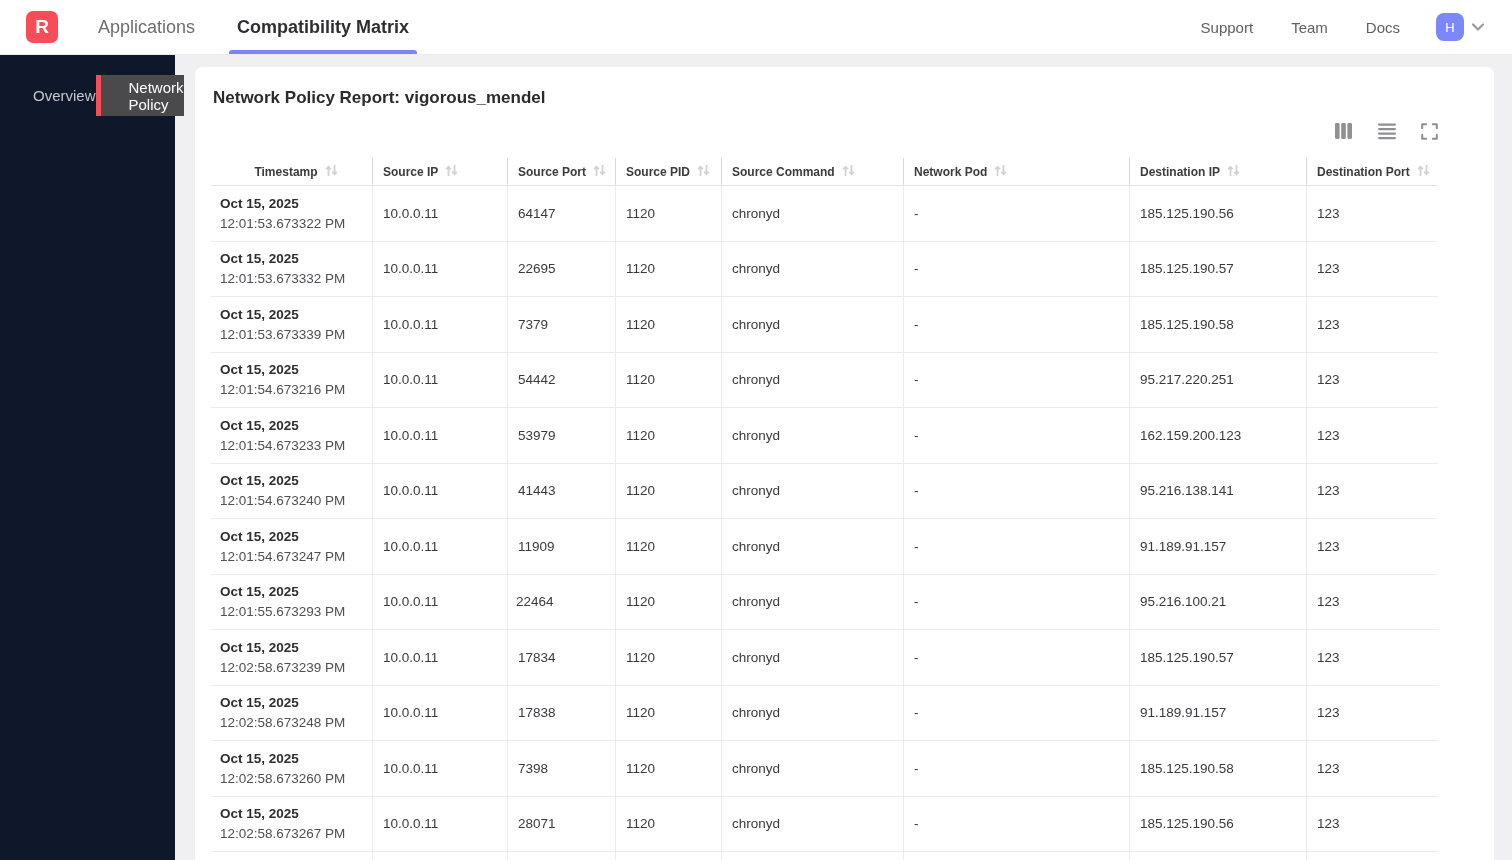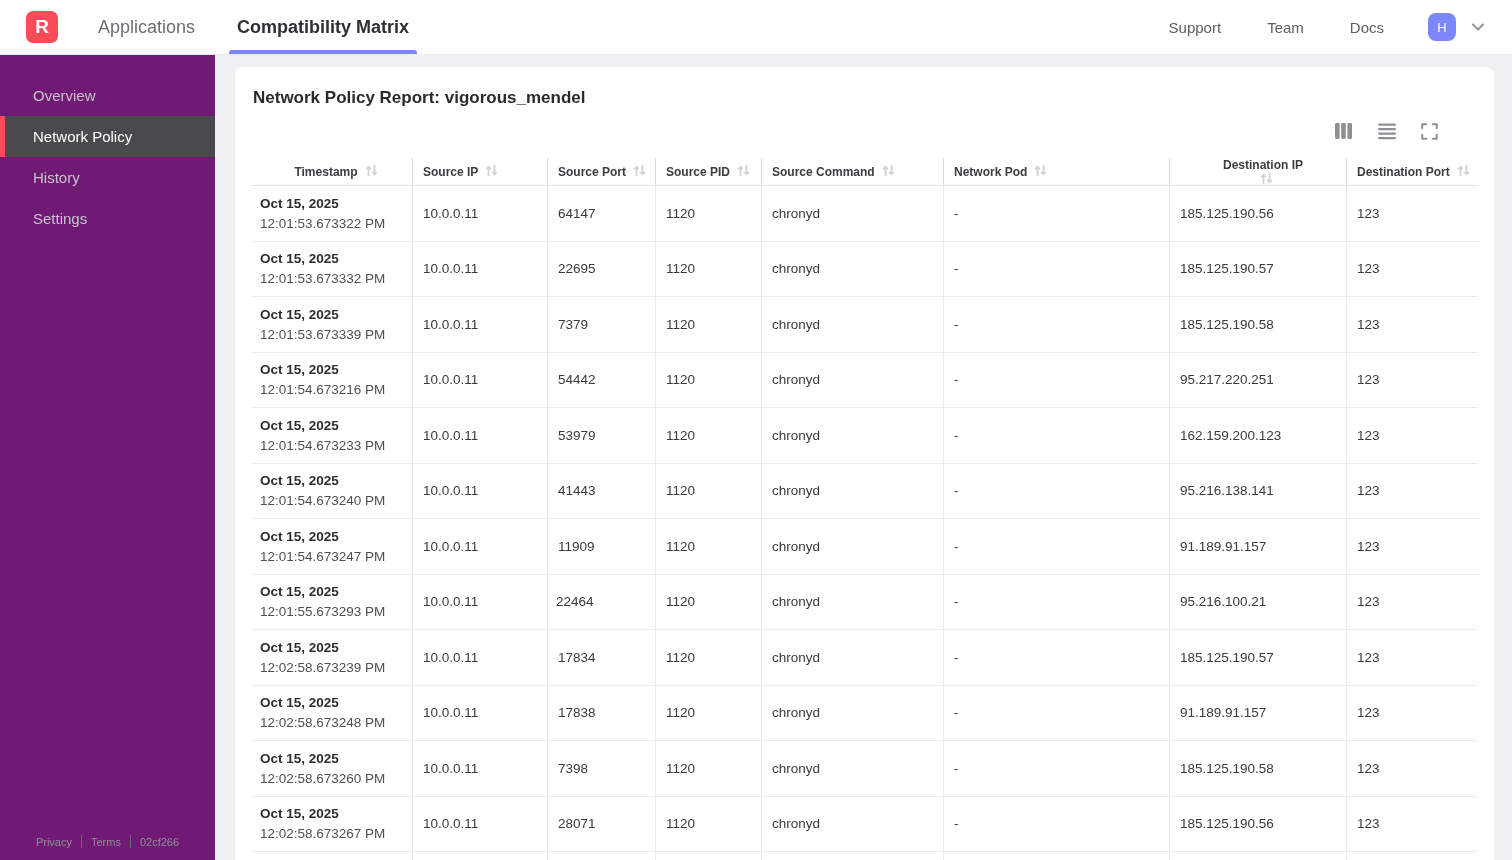--- a/index.html
+++ b/index.html
@@ -43,21 +43,21 @@
   .top-nav-item.active { color: #2f2f33; font-weight: bold; }
   .top-nav-item.active::after {
     content: "";
     position: absolute;
     left: -6px; right: -6px; bottom: 0;
     height: 4px;
     border-radius: 3px 3px 0 0;
     background: #7a86f8;
   }
   .topbar-spacer { flex: 1; }
-  .topbar-right { display: flex; align-items: center; gap: 8px; }
+  .topbar-right { display: flex; align-items: center; }
   .topbar-link {
     font-size: 15px;
     color: #5f5f64;
     margin-left: 38px;
     cursor: pointer;
   }
   .avatar {
     width: 28px; height: 28px;
     border-radius: 8px;
     background: #7c87f8;
@@ -66,24 +66,24 @@
     display: flex; align-items: center; justify-content: center;
     margin-left: 36px;
   }
   .chevron-down { margin-left: 6px; display: flex; align-items: center; cursor: pointer; }
 
   
   .shell { display: flex; height: 805px; }
 
   
   .sidebar {
-    width: 215px;
-    background: #701a75;
+    width: 175px;
+    background: #0f172a;
     display: flex;
-    flex-direction: column;
+    flex-direction: row;
     padding-top: 20px;
     flex-shrink: 0;
   }
   .side-item {
     height: 41px;
     display: flex; align-items: center;
     padding-left: 28px;
     font-size: 15px;
     color: #c6c6c9;
     cursor: pointer;
@@ -287,21 +287,21 @@
                     <path d="M9.5 1 V10 M7.2 7.8 L9.5 10.2 L11.8 7.8" fill="none" stroke="#d2d2d6" stroke-width="1.8"></path>
                   </svg></span>
               </div>
               <div class="th" style="width: 226px;">
                 <span>Network Pod</span>
                 <span><svg class="sort-icon" width="13" height="13" viewBox="0 0 13 13">
                     <path d="M3.5 12 V3 M1.2 5.2 L3.5 2.8 L5.8 5.2" fill="none" stroke="#d2d2d6" stroke-width="1.8"></path>
                     <path d="M9.5 1 V10 M7.2 7.8 L9.5 10.2 L11.8 7.8" fill="none" stroke="#d2d2d6" stroke-width="1.8"></path>
                   </svg></span>
               </div>
-              <div class="th" style="width: 177px; flex-direction: column;">
+              <div class="th" style="width: 177px;">
                 <span>Destination IP</span>
                 <span><svg class="sort-icon" width="13" height="13" viewBox="0 0 13 13">
                     <path d="M3.5 12 V3 M1.2 5.2 L3.5 2.8 L5.8 5.2" fill="none" stroke="#d2d2d6" stroke-width="1.8"></path>
                     <path d="M9.5 1 V10 M7.2 7.8 L9.5 10.2 L11.8 7.8" fill="none" stroke="#d2d2d6" stroke-width="1.8"></path>
                   </svg></span>
               </div>
               <div class="th" style="width: 155px;">
                 <span>Destination Port</span>
                 <span><svg class="sort-icon" width="13" height="13" viewBox="0 0 13 13">
                     <path d="M3.5 12 V3 M1.2 5.2 L3.5 2.8 L5.8 5.2" fill="none" stroke="#d2d2d6" stroke-width="1.8"></path>

